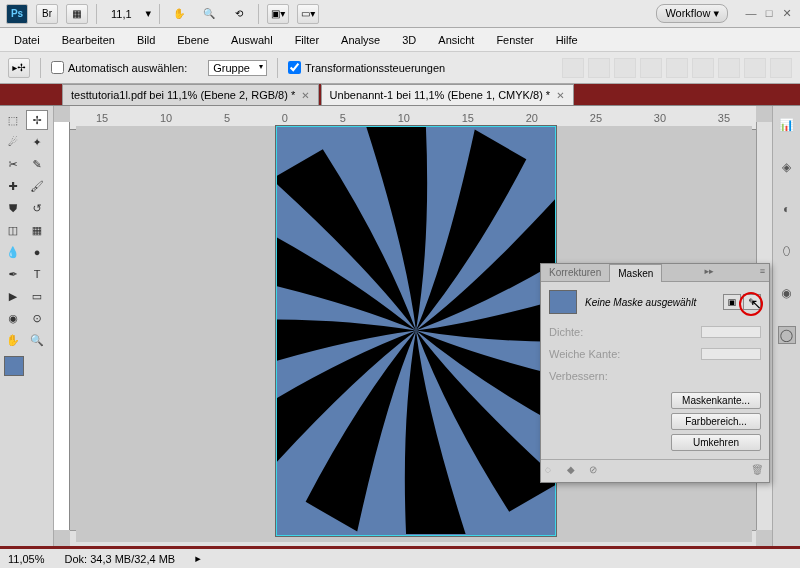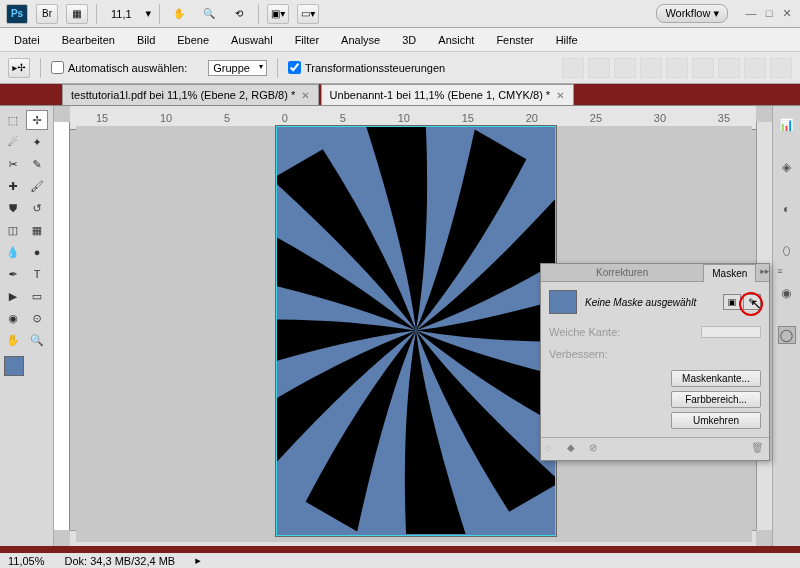--- a/index.html
+++ b/index.html
@@ -30,37 +30,37 @@
 .canvas-wrap { flex: 1; background: #c8c8c8; position: relative; overflow: hidden; }
 .ruler-h { position: absolute; top: 0; left: 16px; right: 16px; height: 24px; background: #e5e5e5; border-bottom: 1px solid #888; font-size: 8px; color: #666; display:flex; justify-content:space-around; align-items:center; }
 .ruler-v { position: absolute; top: 16px; left: 0; width: 16px; bottom: 16px; background: #fff; border-right: 1px solid #888; }
 .canvas { position: absolute; top: 20px; left: 22px; right: 20px; bottom: 4px; background: #c8c8c8; }
 .artboard { position: absolute; left: 200px; top: 0; width: 280px; height: 410px; background: #5d7fb0; border: 1px solid #3dd6e8; box-shadow: 0 0 0 1px #666; }
 .swirl { position: absolute; inset: 0; }
 .right-dock { width: 28px; background: #d4d4d4; border-left: 1px solid #aaa; display: flex; flex-direction: column; align-items: center; padding-top: 10px; gap: 24px; }
 .dock-icon { width: 18px; height: 18px; display:flex; align-items:center; justify-content:center; font-size:12px; color:#555; }
 .masks-panel { position: absolute; right: 30px; top: 263px; width: 230px; background: #d8d8d8; border: 1px solid #888; box-shadow: 2px 2px 6px rgba(0,0,0,0.3); }
 .panel-tabs { display: flex; background: #c4c4c4; border-bottom: 1px solid #999; }
-.panel-tab { padding: 3px 8px; font-size: 10px; color: #666; margin-left: 47px; }
+.panel-tab { padding: 3px 8px; font-size: 10px; color: #666; }
 .panel-tab.active { background: #d8d8d8; color: #000; border: 1px solid #999; border-bottom: none; margin-bottom: -1px; }
 .panel-menu { margin-left: auto; padding: 2px 4px; font-size: 9px; color: #666; }
 .panel-body { padding: 8px; }
 .mask-row { display: flex; align-items: center; gap: 8px; margin-bottom: 12px; }
 .mask-thumb { width: 28px; height: 24px; background: #5d7fb0; border: 1px solid #666; }
 .mask-status { font-style: italic; font-size: 10px; flex: 1; }
 .mask-icons { display: flex; gap: 2px; }
 .mask-icon-btn { width: 18px; height: 16px; border: 1px solid #888; background: #e0e0e0; font-size:9px; display:flex;align-items:center;justify-content:center; }
 .highlight-circle { position: absolute; right: 6px; top: 28px; width: 24px; height: 24px; border: 2px solid #d00; border-radius: 50%; pointer-events:none; }
 .prop-row { display: flex; justify-content: space-between; align-items: center; margin: 10px 0; color: #999; font-size: 10px; }
 .prop-slider { width: 60px; height: 12px; background: #e8e8e8; border: 1px solid #bbb; }
 .panel-btns { display: flex; flex-direction: column; align-items: flex-end; gap: 4px; margin-top: 6px; }
 .panel-btn { padding: 2px 8px; background: linear-gradient(#f4f4f4,#ddd); border: 1px solid #999; border-radius: 2px; font-size: 10px; min-width: 90px; text-align: center; }
 .panel-footer { border-top: 1px solid #aaa; padding: 4px; display: flex; gap: 8px; }
 .foot-icon { width: 14px; height: 14px; opacity: 0.4; font-size:10px; }
-.status-bar { height: 22px; background: #e4e4e4; border-top: 7px solid #7f1d1d; display: flex; align-items: center; padding: 0 8px; gap: 20px; font-size: 10px; }
+.status-bar { height: 22px; background: #e4e4e4; border-top: 3px solid #7f1d1d; display: flex; align-items: center; padding: 0 8px; gap: 20px; font-size: 10px; }
 .sep { width: 1px; height: 20px; background: #bbb; }
 .sb-right { position:absolute; top:16px; right:0; width:16px; bottom:16px; background:#e0e0e0; border-left:1px solid #999;}
 .sb-bottom { position:absolute; bottom:0; left:16px; right:16px; height:16px; background:#e0e0e0; border-top:1px solid #999;}
 .cursor-img { position:absolute; right:38px; top:296px; font-size:14px; z-index:50; pointer-events:none;}
 </style>
 </head>
 <body>
 
 <div class="top-bar">
   <div class="icon-btn" style="background:#0a3a5c;color:#6cf;font-weight:bold">Ps</div>
@@ -222,20 +222,24 @@
     <div class="mask-row">
       <div class="mask-thumb"></div>
       <span class="mask-status">Keine Maske ausgewählt</span>
       <div class="mask-icons">
         <div class="mask-icon-btn">▣</div>
         <div class="mask-icon-btn">✎</div>
       </div>
     </div>
     <div class="highlight-circle"></div>
     <div class="prop-row">
+      <span>Dichte:</span>
+      <div class="prop-slider"></div>
+    </div>
+    <div class="prop-row">
       <span>Weiche Kante:</span>
       <div class="prop-slider"></div>
     </div>
     <div class="prop-row">
       <span>Verbessern:</span>
     </div>
     <div class="panel-btns">
       <div class="panel-btn">Maskenkante...</div>
       <div class="panel-btn">Farbbereich...</div>
       <div class="panel-btn">Umkehren</div>

